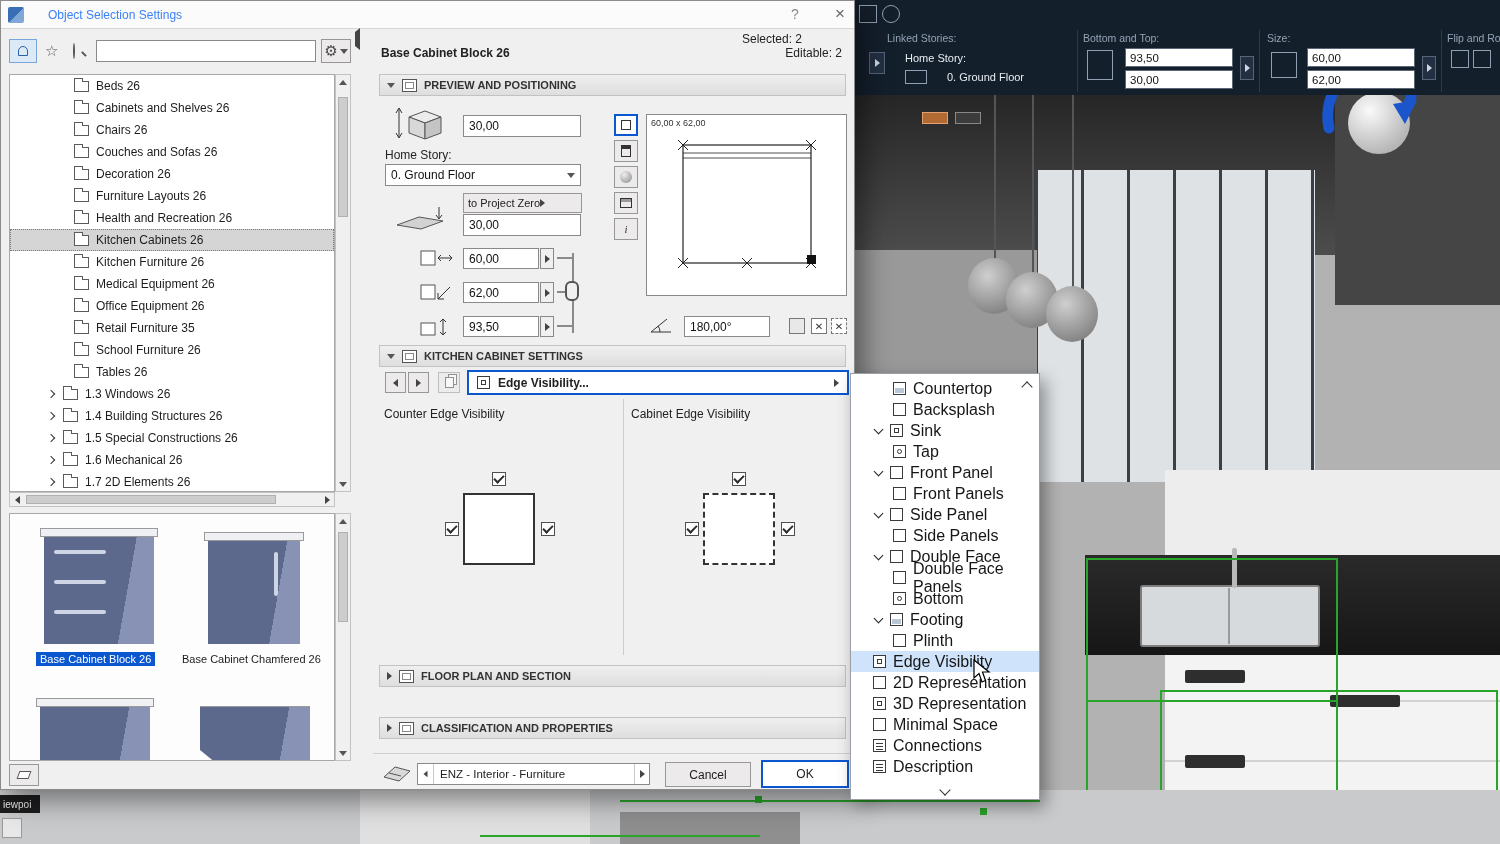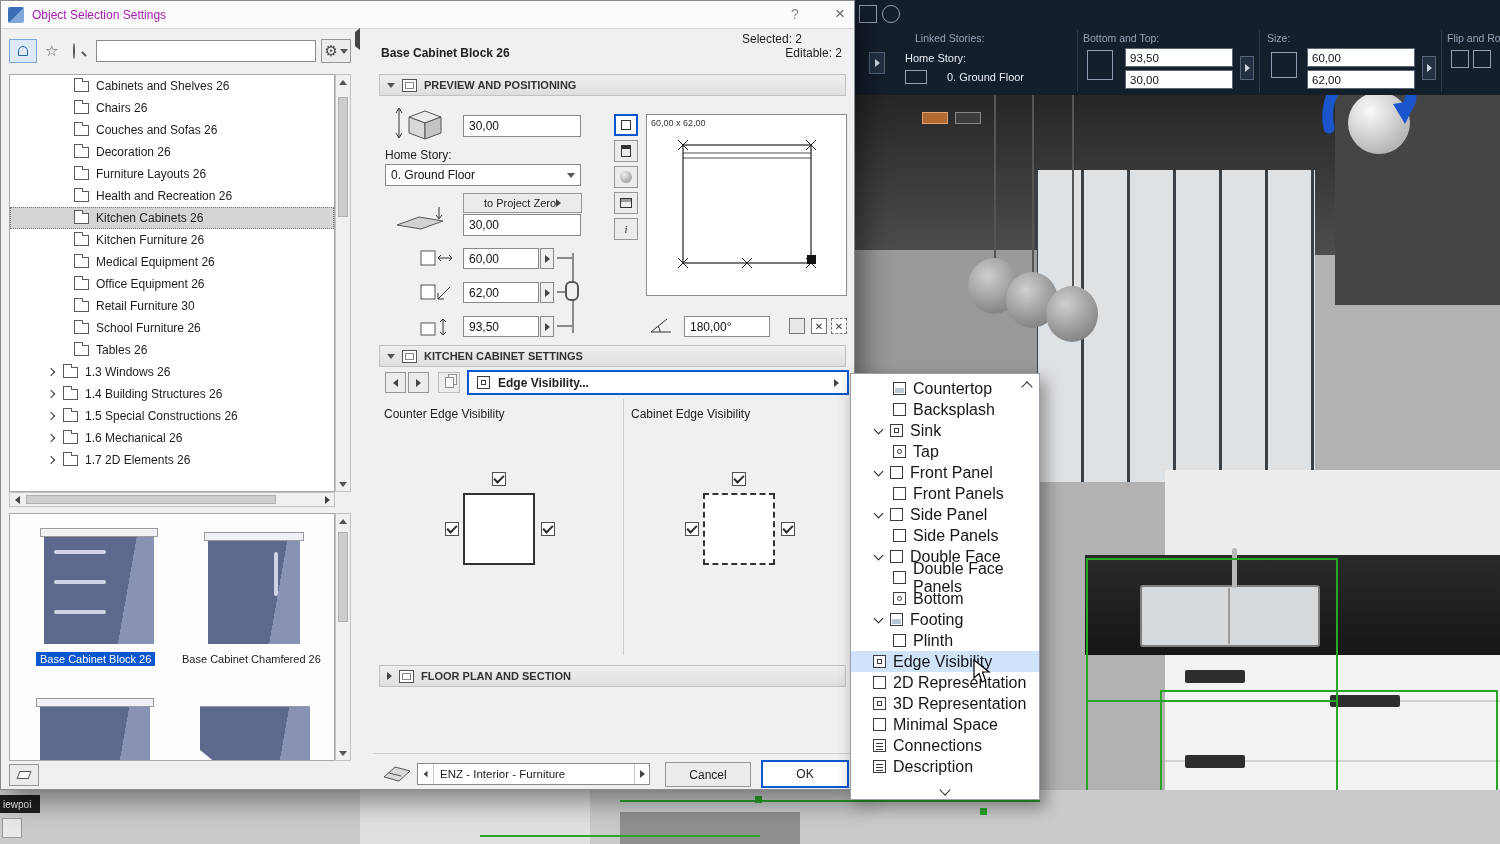--- a/index.html
+++ b/index.html
@@ -29,21 +29,21 @@
 #scene{position:absolute;inset:0;z-index:1}
 .gw{position:absolute;border:2px solid #2aa52a;background:transparent}
 .gline{position:absolute;background:#2aa52a}
 .lampstem{position:absolute;width:2px;background:#555}
 .lampdome{position:absolute;border-radius:50%;background:radial-gradient(circle at 38% 32%,#cfcfcf,#8b8b8b 70%,#6f6f6f)}
 
 
 #dialog{position:absolute;left:0;top:0;width:855px;height:790px;background:#f0f0f0;border:1px solid #8b8b8b;
   box-shadow:8px 10px 26px rgba(0,0,0,.45);z-index:10}
 #titlebar{position:absolute;left:0;top:0;width:100%;height:28px;background:#fbfbfb;border-bottom:1px solid #d6d6d6;display:flex;align-items:center}
-.ttl{font-size:12px;color:#a21caf;margin-left:8px}
+.ttl{font-size:12px;color:#3b82f6;margin-left:24px}
 .appic{width:16px;height:16px;margin-left:7px;background:linear-gradient(135deg,#3a6fb8 50%,#7fa8d8 50%);border-radius:2px}
 
 .sec{position:absolute;left:378px;width:467px;height:22px;background:linear-gradient(#efefef,#dedede);
   border:1px solid #c2c2c2;display:flex;align-items:center;gap:7px;padding:0 7px;font-weight:bold;font-size:11px;color:#333;cursor:pointer}
 .hico{width:15px;height:13px;border:1px solid #555;background:#fff;position:relative;flex:none}
 .hico::after{content:"";position:absolute;inset:2px;border:1px solid #888}
 
 
 #tree{position:absolute;left:8px;top:73px;width:326px;height:418px;background:#fff;border:1px solid #a8a8a8;overflow:hidden}
 .trow{display:flex;align-items:center;height:22px;font-size:12px;color:#1d1d1d;white-space:nowrap;cursor:pointer}
@@ -155,21 +155,21 @@
   </div>
 
   <div id="topbar">
     <div class="tb-ic" style="left:4px;top:5px;width:18px;height:18px"></div>
     <div class="tb-ic" style="left:27px;top:5px;width:18px;height:18px;border-radius:50%"></div>
 
     <div class="btn" style="position:absolute;left:14px;top:52px;width:16px;height:22px;background:#223042;border-color:#55647a">
         <span class="tr" style="border-left-color:#cfd8e2"></span>
       </div>
 
-    <span class="tb-label" style="left:60px;top:32px">Linked Stories:</span>
+    <span class="tb-label" style="left:32px;top:32px">Linked Stories:</span>
     <span class="tb-white" style="left:50px;top:52px">Home Story:</span>
     <div class="tb-ic" style="left:50px;top:70px;width:22px;height:14px"></div>
     <span class="tb-white" style="left:92px;top:71px">0. Ground Floor</span>
     <div class="tb-sep" style="left:222px"></div>
 
     <span class="tb-label" style="left:228px;top:32px">Bottom and Top:</span>
     <div class="tb-ic" style="left:232px;top:50px;width:26px;height:30px"></div>
     <div class="tb-fld" style="left:270px;top:48px;width:108px;height:19px">
         <span>93,50</span>
       </div>
@@ -215,20 +215,24 @@
     <input class="abs" style="left: 95px; top: 39px; width: 220px; height: 22px; border: 1px solid rgb(138, 138, 138); font: 12px &quot;Liberation Sans&quot;, sans-serif; padding: 0px 4px;" placeholder="">
     <div class="btn" style="position:absolute;left:320px;top:38px;width:30px;height:24px">
         <span class="gear"></span>
         <span class="td" style="margin-left:2px"></span>
       </div>
     <div class="abs" style="left:354px;top:31px"><span class="tl"></span></div>
 
     <div id="tree">
       <div class="trow ind2">
           <span class="fold"></span>
+          <span>Beds 26</span>
+        </div>
+      <div class="trow ind2">
+          <span class="fold"></span>
           <span>Cabinets and Shelves 26</span>
         </div>
       <div class="trow ind2">
           <span class="fold"></span>
           <span>Chairs 26</span>
         </div>
       <div class="trow ind2">
           <span class="fold"></span>
           <span>Couches and Sofas 26</span>
         </div>
@@ -255,21 +259,21 @@
       <div class="trow ind2">
           <span class="fold"></span>
           <span>Medical Equipment 26</span>
         </div>
       <div class="trow ind2">
           <span class="fold"></span>
           <span>Office Equipment 26</span>
         </div>
       <div class="trow ind2">
           <span class="fold"></span>
-          <span>Retail Furniture 30</span>
+          <span>Retail Furniture 35</span>
         </div>
       <div class="trow ind2">
           <span class="fold"></span>
           <span>School Furniture 26</span>
         </div>
       <div class="trow ind2">
           <span class="fold"></span>
           <span>Tables 26</span>
         </div>
       <div class="trow ind1">
@@ -379,21 +383,21 @@
     <span class="lbl" style="left:384px;top:147px">Home Story:</span>
     <div class="fld" style="left:384px;top:163px;width:196px;height:22px;justify-content:space-between">
       <span>0. Ground Floor</span>
       <span class="td"></span>
     </div>
 
     <svg class="abs" style="left:392px;top:204px" width="54" height="32" viewBox="0 0 54 32">
       <path d="M4 20 L26 12 L50 16 L28 24 Z" fill="#d2d2d2" stroke="#555"></path>
       <path d="M46 2 L46 13 M43 10 L46 14 L49 10" stroke="#333" fill="none"></path>
     </svg>
-    <div class="btn" style="position:absolute;left:462px;top:192px;width:119px;height:20px;justify-content:center;padding:0 4px;font-size:11px">
+    <div class="btn" style="position:absolute;left:462px;top:192px;width:119px;height:20px;justify-content:flex-start;padding:0 4px;font-size:11px">
       <span>to Project Zero</span>
       <span class="tr"></span>
     </div>
     <div class="fld" style="left:462px;top:213px;width:118px;height:22px">
         <span>30,00</span>
       </div>
 
     <svg class="abs" style="left:418px;top:248px" width="34" height="20" viewBox="0 0 34 20">
         <rect x="2" y="2" width="14" height="14" fill="#fff" stroke="#555"></rect>
         <path d="M20 9 L32 9 M22 6 L19 9 L22 12 M30 6 L33 9 L30 12" stroke="#333" fill="none"></path>
@@ -506,20 +510,25 @@
     <div class="abs" style="left:702px;top:492px;width:72px;height:72px;border:2px dashed #333;background:#fff"></div>
     <div class="cb" style="left:731px;top:471px"></div>
     <div class="cb" style="left:684px;top:521px"></div>
     <div class="cb" style="left:780px;top:521px"></div>
 
     <div class="sec" style="top:664px">
       <span class="tr"></span>
       <span class="hico"></span>
       <span>FLOOR PLAN AND SECTION</span>
     </div>
+    <div class="sec" style="top:716px">
+      <span class="tr"></span>
+      <span class="hico"></span>
+      <span>CLASSIFICATION AND PROPERTIES</span>
+    </div>
 
     <div class="abs" style="left:372px;top:752px;width:477px;height:1px;background:#cfcfcf"></div>
     <svg class="abs" style="left:380px;top:758px" width="32" height="26" viewBox="0 0 32 26">
         <path d="M3 18 L14 8 L29 12 L18 22 Z" fill="#d9d9d9" stroke="#555"></path>
         <path d="M8 14 L20 17" stroke="#555"></path>
       </svg>
     <div class="abs" style="left:416px;top:762px;width:233px;height:22px;background:#fff;border:1px solid #8a8a8a;display:flex;align-items:center">
       <span style="width:16px;height:100%;border-right:1px solid #c9c9c9;display:flex;align-items:center;justify-content:center">
           <span class="tl" style="transform:scale(.8)"></span>
         </span>

